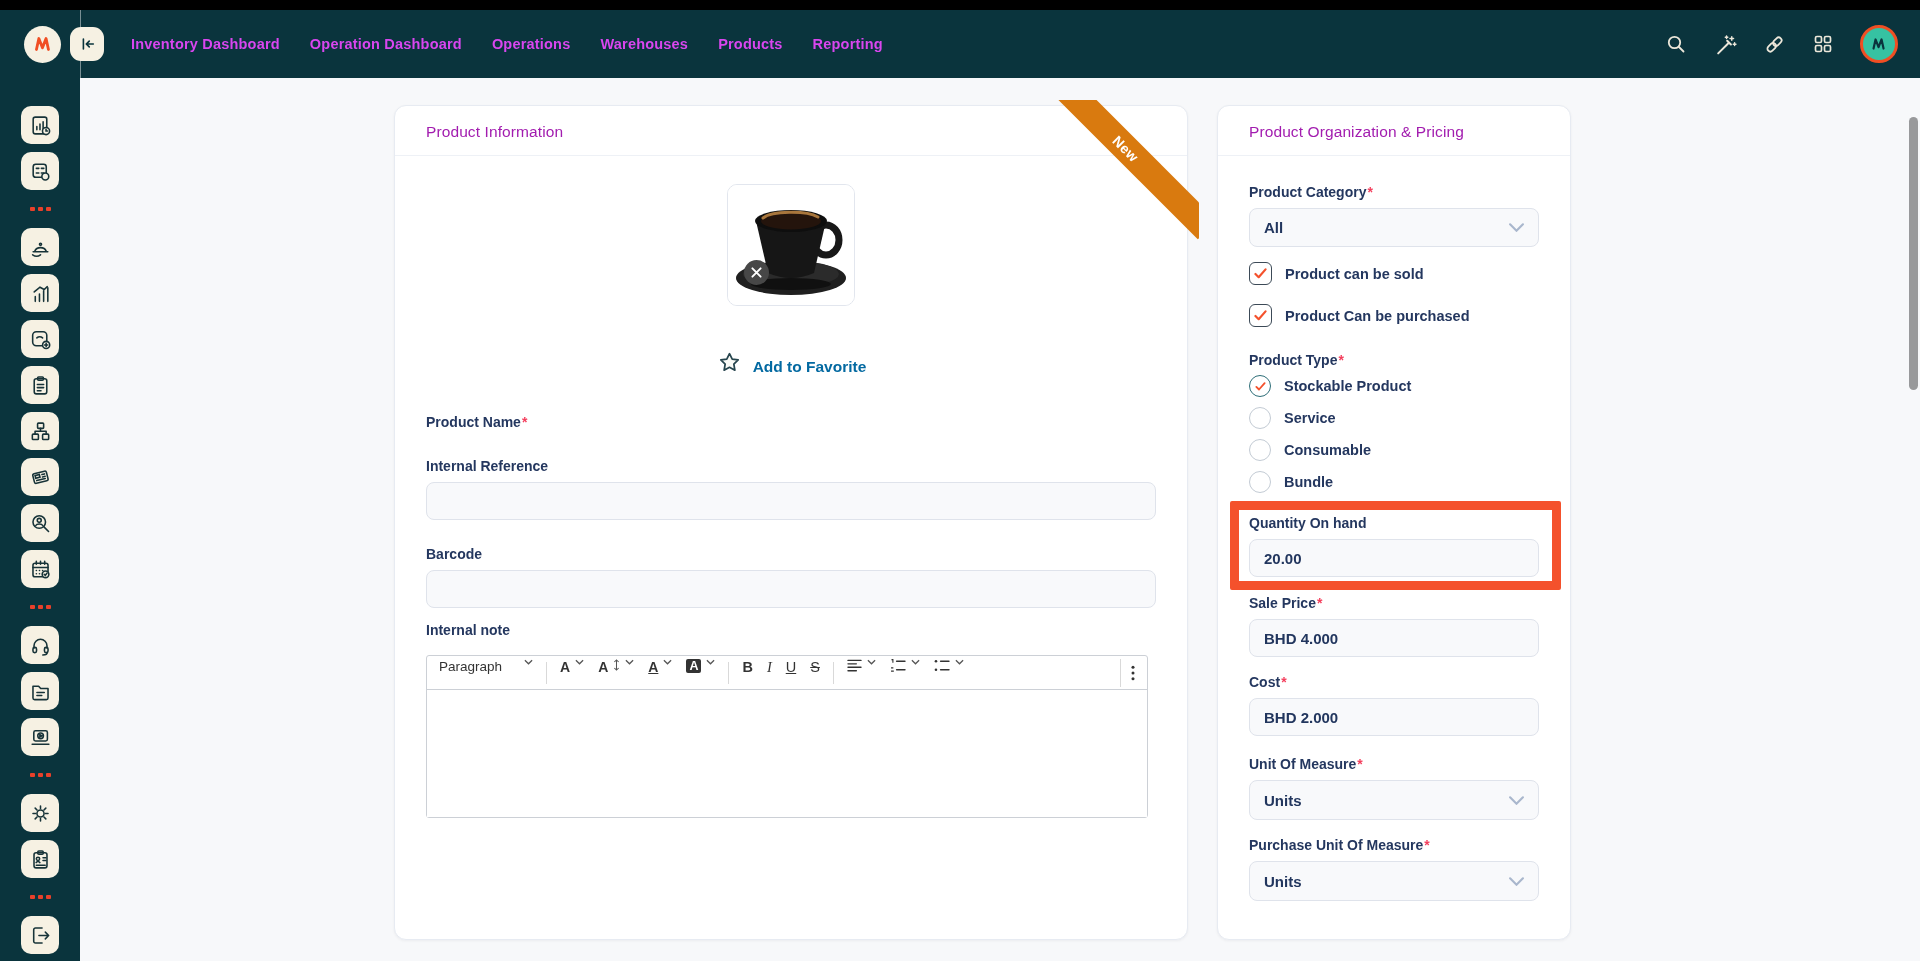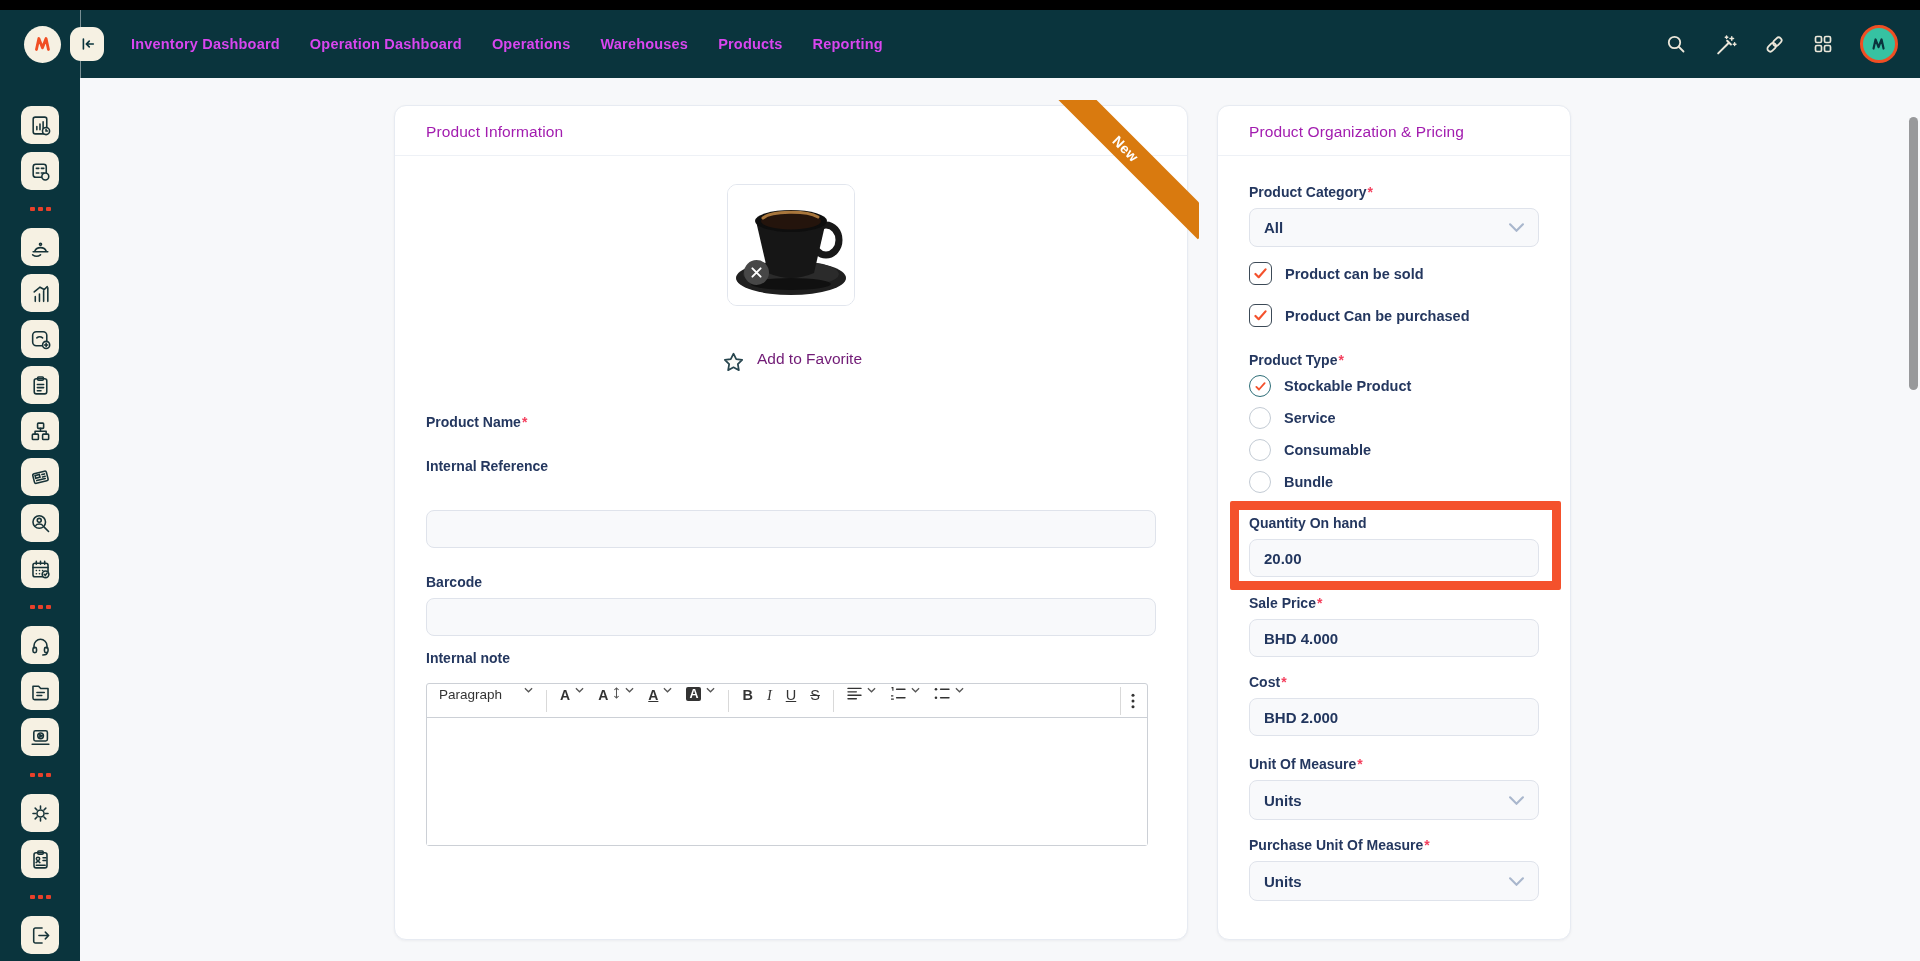--- a/index.html
+++ b/index.html
@@ -49,34 +49,34 @@
   .ribbon { position:absolute; top:35px; left:-33px; width:230px; height:27px; background:#d97a0f;
             transform:rotate(45deg); display:flex; align-items:center; justify-content:center;
             color:#fff; font-weight:700; font-size:14px; letter-spacing:.4px; }
 
   
   .info-body { padding:28px 31px 0; display:flex; flex-direction:column; }
   .img-wrap { align-self:center; position:relative; width:128px; height:122px;
               border:1px solid #e2e6ee; border-radius:10px; overflow:hidden; background:#fff; }
   .remove-btn { position:absolute; left:16px; bottom:20px; width:25px; height:25px; border-radius:50%;
                 background:#474747; display:flex; align-items:center; justify-content:center; cursor:pointer; }
-  .fav-row { align-self:center; display:flex; align-items:flex-start; gap:10px; margin-top:44px;
-             color:#701a75; font-size:15.5px; font-weight:400; cursor:pointer; }
+  .fav-row { align-self:center; display:flex; align-items:flex-end; gap:10px; margin-top:44px;
+             color:#0369a1; font-size:15.5px; font-weight:700; cursor:pointer; }
 
   .field { display:flex; flex-direction:column; }
   .f-label { font-size:14px; font-weight:600; color:#24375f; margin-bottom:8px; line-height:16px; }
   .req { color:#f43f5d; font-weight:700; margin-left:1px; }
   .f-input { width:100%; height:38px; background:#f8f9fb; border:1px solid #dfe3eb; border-radius:8px;
              padding:0 14px; font-size:15px; font-weight:700; color:#22365e;
              font-family:"Liberation Sans", sans-serif; outline:none; }
   .selectbox { width:100%; height:39px; background:#f8f9fb; border:1px solid #dfe3eb; border-radius:8px;
                padding:0 14px; display:flex; align-items:center; justify-content:space-between;
                font-size:15px; font-weight:700; color:#22365e; cursor:pointer; }
 
-  .mt38{margin-top:38px;} .mt20{margin-top:20px;gap:28px;} .mt26{margin-top:26px;} .mt14{margin-top:14px;}
+  .mt38{margin-top:38px;} .mt20{margin-top:20px;} .mt26{margin-top:26px;} .mt14{margin-top:14px;}
 
   
   .editor { margin-top:9px; width:722px; border:1px solid #ccd0d6; border-radius:3px; background:#fff; }
   .toolbar { height:34px; border-bottom:1px solid #ccd0d6; display:flex; align-items:center;
              padding:0 6px; gap:2px; color:#333; }
   .tb-btn { display:flex; align-items:flex-start; gap:5px; padding:0 6px; height:28px; border-radius:4px;
             font-size:14.5px; cursor:pointer; color:#333; }
   .tb-para { width:106px; justify-content:space-between; font-size:13.5px; }
   .tb-sep { width:1px; height:22px; background:#d9d9d9; margin:0 5px; }
   .tb-b{font-weight:700;} .tb-i{font-style:italic; font-family:"Liberation Serif",serif;}

